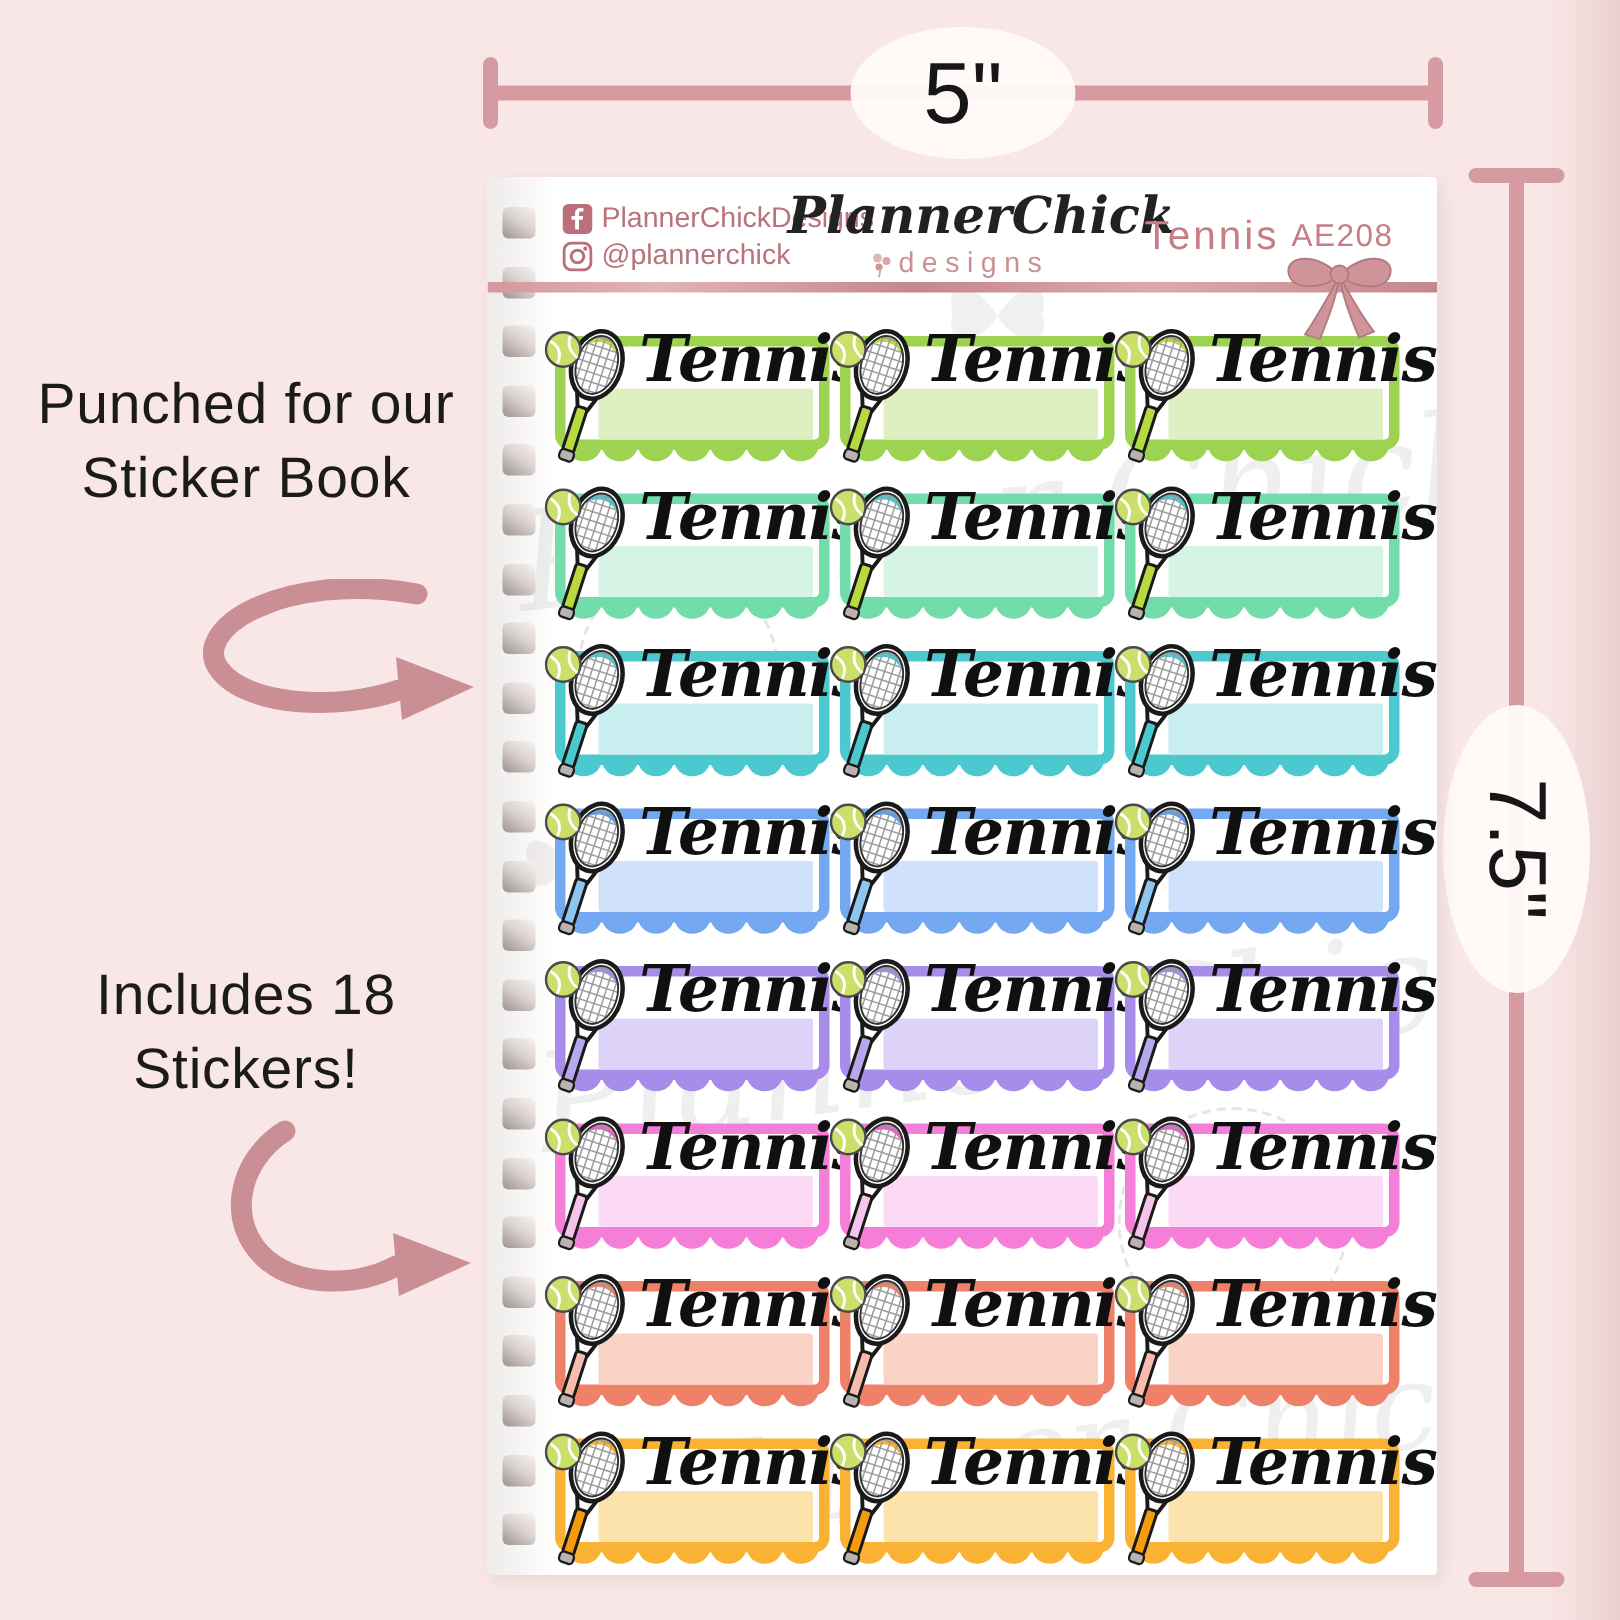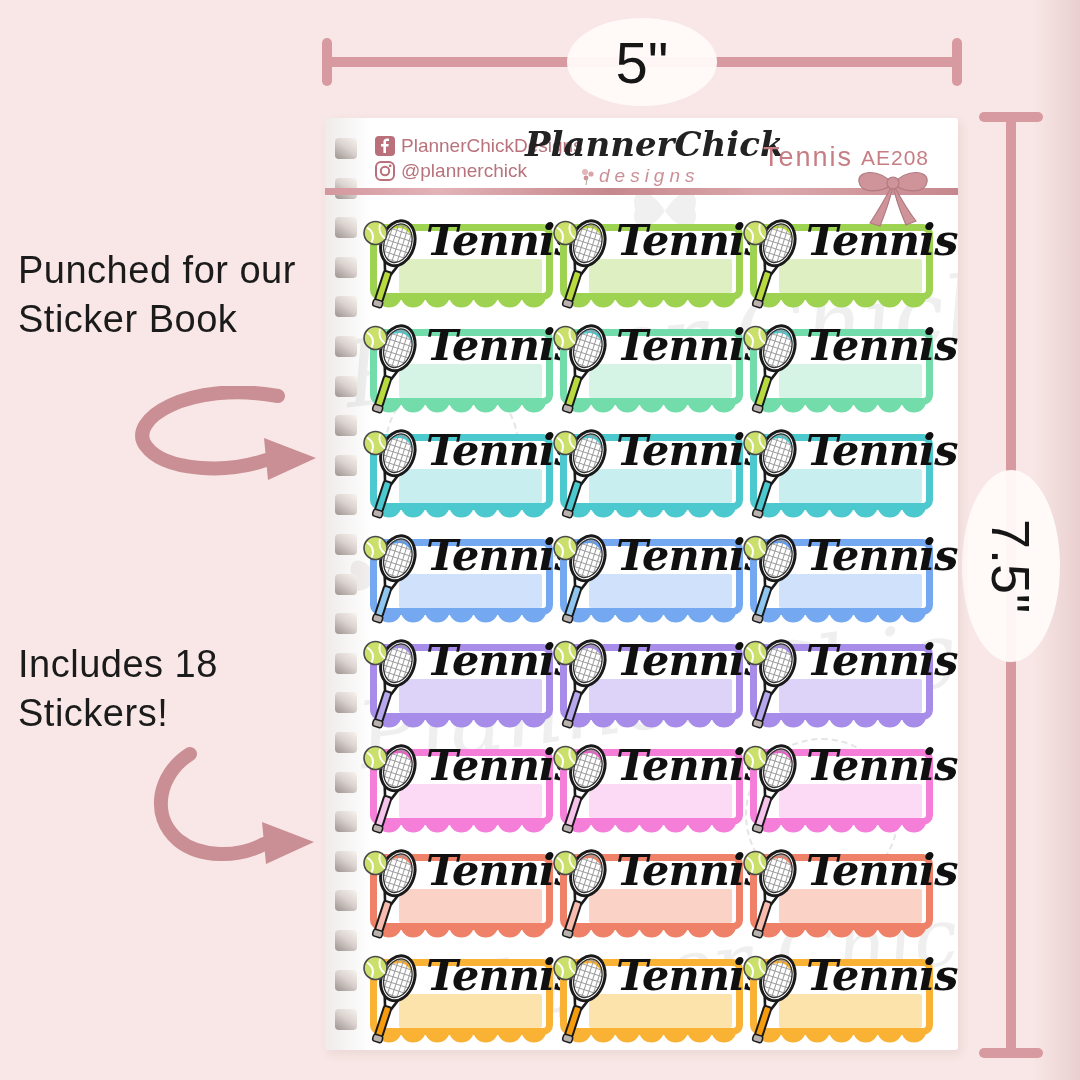--- a/index.html
+++ b/index.html
@@ -20,21 +20,21 @@
     display:flex;align-items:center;justify-content:center;color:#161616;}
   .dim-h .dim-ellipse{left:245px;top:-20px;width:150px;height:88px;font-size:58px;}
   .dim-v{position:absolute;left:979px;top:112px;width:64px;height:946px;}
   .dim-v .line{position:absolute;top:4px;bottom:4px;left:27px;width:10px;background:#d89aa1;border-radius:5px;}
   .dim-v .cap{position:absolute;left:0;width:64px;height:10px;background:#d89aa1;border-radius:5px;}
   .dim-v .cap.top{top:0;} .dim-v .cap.bottom{bottom:0;}
   .dim-v .dim-ellipse{left:-17px;top:358px;width:98px;height:192px;font-size:54px;}
   .dim-v .dim-ellipse span{transform:rotate(90deg);white-space:nowrap;}
 
   
-  .note{position:absolute;left:18px;width:292px;text-align:left;color:#1b1b1b;
+  .note{position:absolute;left:18px;width:292px;text-align:center;color:#1b1b1b;
     font-size:38px;line-height:1.28;letter-spacing:0.5px;}
   #note-punched{top:246px;}
   #note-includes{top:640px;}
   .arrow{position:absolute;}
   #arrow-1{left:118px;top:386px;}
   #arrow-2{left:150px;top:746px;}
 
   
   .sheet{position:absolute;left:325px;top:118px;width:633px;height:932px;background:#ffffff;
     border-radius:3px;box-shadow:3px 4px 10px rgba(120,80,80,0.10);overflow:hidden;}
@@ -45,21 +45,21 @@
 
   
   .sheet-header{position:absolute;left:0;top:0;width:633px;height:100px;z-index:3;}
   .social{position:absolute;left:50px;display:flex;align-items:center;gap:6px;
     color:#b8737c;font-size:19px;}
   .social.fb{top:17px;} .social.ig{top:42px;}
   .logo-script{position:absolute;left:200px;top:6px;width:240px;text-align:center;
     font-family:"DejaVu Serif", serif;font-style:italic;font-weight:700;
     font-size:34px;color:#222;white-space:nowrap;}
   .logo-sub{position:absolute;left:255px;top:47px;display:flex;align-items:center;gap:3px;
-    color:#cb9096;font-size:19px;letter-spacing:5px;font-style:italic;}
+    color:#cb9096;font-size:19px;letter-spacing:5px;}
   .product-title{position:absolute;left:438px;top:24px;color:#c67e84;font-size:27px;letter-spacing:2px;}
   .product-code{position:absolute;left:536px;top:28px;color:#c67e84;font-size:21px;letter-spacing:1px;}
   .ribbon{position:absolute;left:0;top:70px;width:633px;height:7px;z-index:3;
     background:linear-gradient(90deg,#d3989e 0%,#e2b3b7 18%,#c5878d 45%,#dba9ad 70%,#c5878d 100%);}
   .bow{position:absolute;left:526px;top:48px;z-index:4;}
 
   
   .wm{position:absolute;z-index:1;pointer-events:none;white-space:nowrap;}
   .wm-script{font-family:"DejaVu Serif", serif;font-style:italic;color:rgba(120,120,120,0.12);}
   .wm-sub{color:rgba(120,120,120,0.20);letter-spacing:9px;font-size:21px;}

